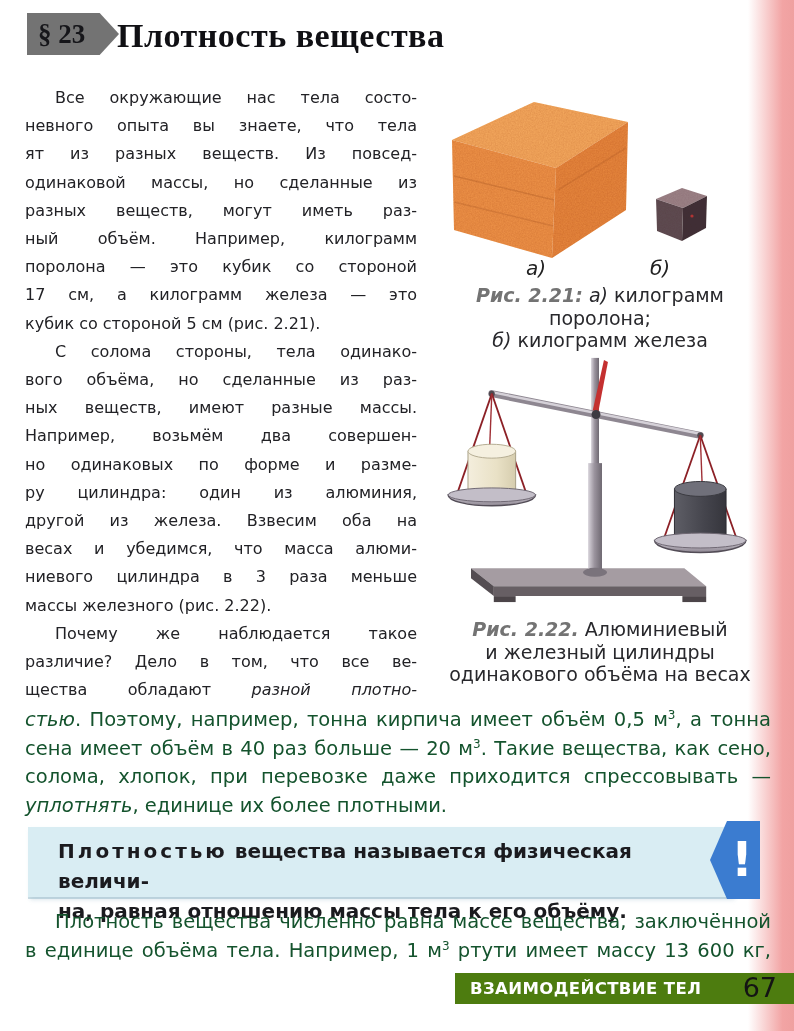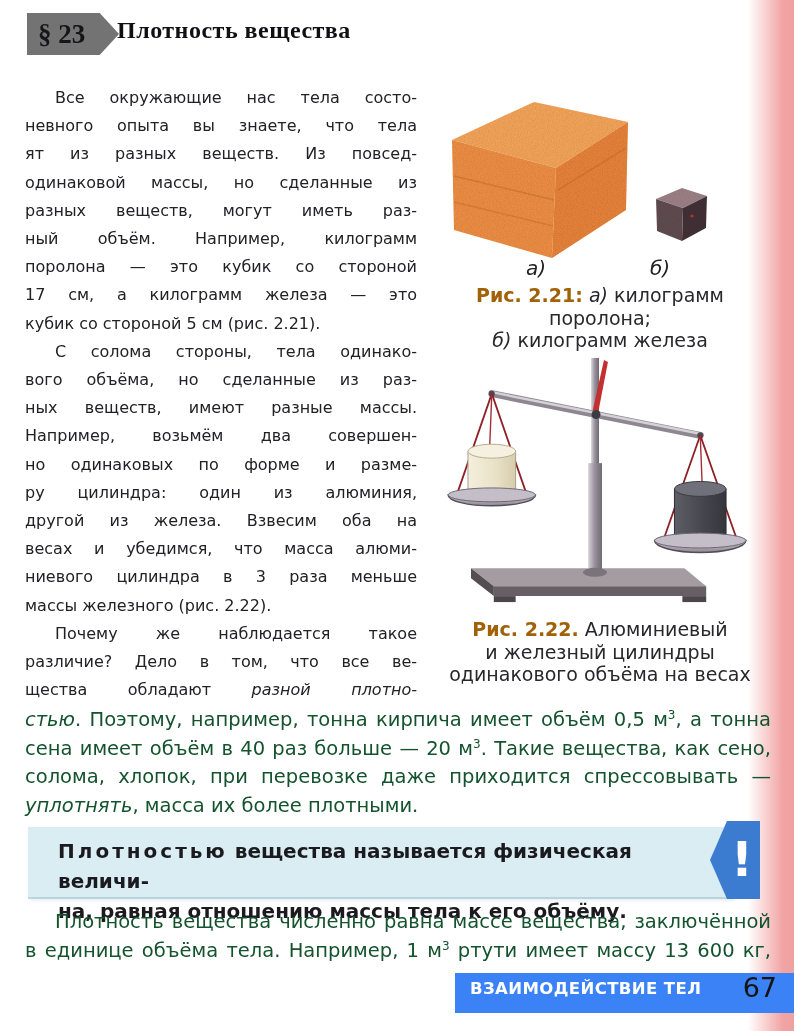--- a/index.html
+++ b/index.html
@@ -8,51 +8,51 @@
   
   .band{position:absolute;top:0;right:0;width:46px;height:1031px;
         background:linear-gradient(to right, rgba(242,168,168,0) 0%, #f2a4a4 75%, #efa0a0 100%);}
   
   .badge{position:absolute;left:27px;top:13px;width:92px;height:42px;background:#737373;
          clip-path:polygon(0 0,79% 0,100% 50%,79% 100%,0 100%);
          filter:drop-shadow(2px 3px 2px rgba(150,150,185,.75));}
   .badge span{display:block;font-family:"Liberation Serif","DejaVu Serif",serif;
          font-weight:bold;font-size:27px;line-height:42px;color:#16161a;padding-left:11px;}
   .title{position:absolute;left:117px;top:17px;font-family:"Liberation Serif","DejaVu Serif",serif;
-         font-weight:bold;font-size:24px;color:#101014;letter-spacing:.5px;}
+         font-weight:bold;font-size:34px;color:#101014;letter-spacing:.5px;}
   
   .col-left{position:absolute;left:25px;top:84px;width:392px;}
   .wide{position:absolute;left:25px;width:746px;}
   .l{font-size:16px;line-height:28.2px;color:#222226;text-align:justify;text-align-last:justify;
      -moz-text-align-last:justify;white-space:nowrap0;}
   .wl{font-size:19.5px;line-height:28.5px;color:#14532d;text-align:justify;text-align-last:justify;}
   .end{text-align-last:left !important;}
   .ind{padding-left:30px;}
   .it{font-style:italic;}
   sup{font-size:12px;line-height:0;vertical-align:7px;}
   
   .col-right{position:absolute;left:428px;top:84px;width:344px;}
   .figlabels{position:absolute;top:172px;left:0;width:344px;font-size:20px;font-style:italic;color:#222;}
   .figlabels .la{position:absolute;left:98px;}
   .figlabels .lb{position:absolute;left:222px;}
   .cap{position:absolute;left:0;width:344px;text-align:center;font-size:19px;line-height:22.5px;color:#28282c;}
-  .cap .fig{color:#a16207;font-weight:bold;}
+  .cap .fig{color:#737373;font-weight:bold;font-style:italic;}
   .cap221{top:200px;}
   .cap222{top:534px;}
   
   .rulebox{position:absolute;left:28px;top:827px;width:705px;height:70px;background:#d9edf3;
            box-shadow:0 2px 0 rgba(140,180,195,.45), 2px 3px 4px rgba(160,190,205,.35);}
   .rulebox .txt{padding:9px 70px 0 30px;font-size:20px;font-weight:bold;line-height:30px;color:#1b1b1f;}
   .sp{letter-spacing:3px;}
   .bang{position:absolute;left:710px;top:821px;width:50px;height:78px;background:#3b7cd0;
         clip-path:polygon(34% 0,100% 0,100% 100%,34% 100%,0 50%);
         filter:drop-shadow(2px 3px 2px rgba(120,130,160,.6));}
   .bang span{position:absolute;left:21px;top:8px;color:#ffffff;font-weight:bold;font-size:48px;line-height:60px;}
   
-  .footerbar{position:absolute;left:455px;top:973px;width:339px;height:40px;background:#3b82f6;}
+  .footerbar{position:absolute;left:455px;top:973px;width:339px;height:31px;background:#4d7c0f;}
   .footerbar .ft{position:absolute;left:15px;top:0;color:#ffffff;font-weight:bold;font-size:16.5px;
                  line-height:31px;letter-spacing:.4px;}
   .footerbar .num{position:absolute;right:17px;top:-2px;color:#141414;font-size:27px;line-height:34px;}
   svg{display:block;}
 </style>
 </head>
 <body>
 
 <div class="page">
 
@@ -204,21 +204,21 @@
       <span class="fig">Рис. 2.22.</span><span> Алюминиевый</span><br>
       <span>и железный цилиндры</span><br>
       <span>одинакового объёма на весах</span>
     </div>
   </div>
 
   <div class="wide" style="top:706px;">
     <div class="wl"><span class="it">стью</span><span>. Поэтому, например, тонна кирпича имеет объём 0,5 м</span><sup>3</sup><span>, а тонна</span></div>
     <div class="wl"><span>сена имеет объём в 40 раз больше — 20 м</span><sup>3</sup><span>. Такие вещества, как сено,</span></div>
     <div class="wl">солома, хлопок, при перевозке даже приходится спрессовывать —</div>
-    <div class="wl end"><span class="it">уплотнять</span><span>, масса их более плотными.</span></div>
+    <div class="wl end"><span class="it">уплотнять</span><span>, единице их более плотными.</span></div>
   </div>
 
   <div class="rulebox">
     <div class="txt">
       <span class="sp">Плотностью</span><span> вещества называется физическая величи-</span><br>
       <span>на, равная отношению массы тела к его объёму.</span>
     </div>
   </div>
   <div class="bang">
     <span>!</span>

